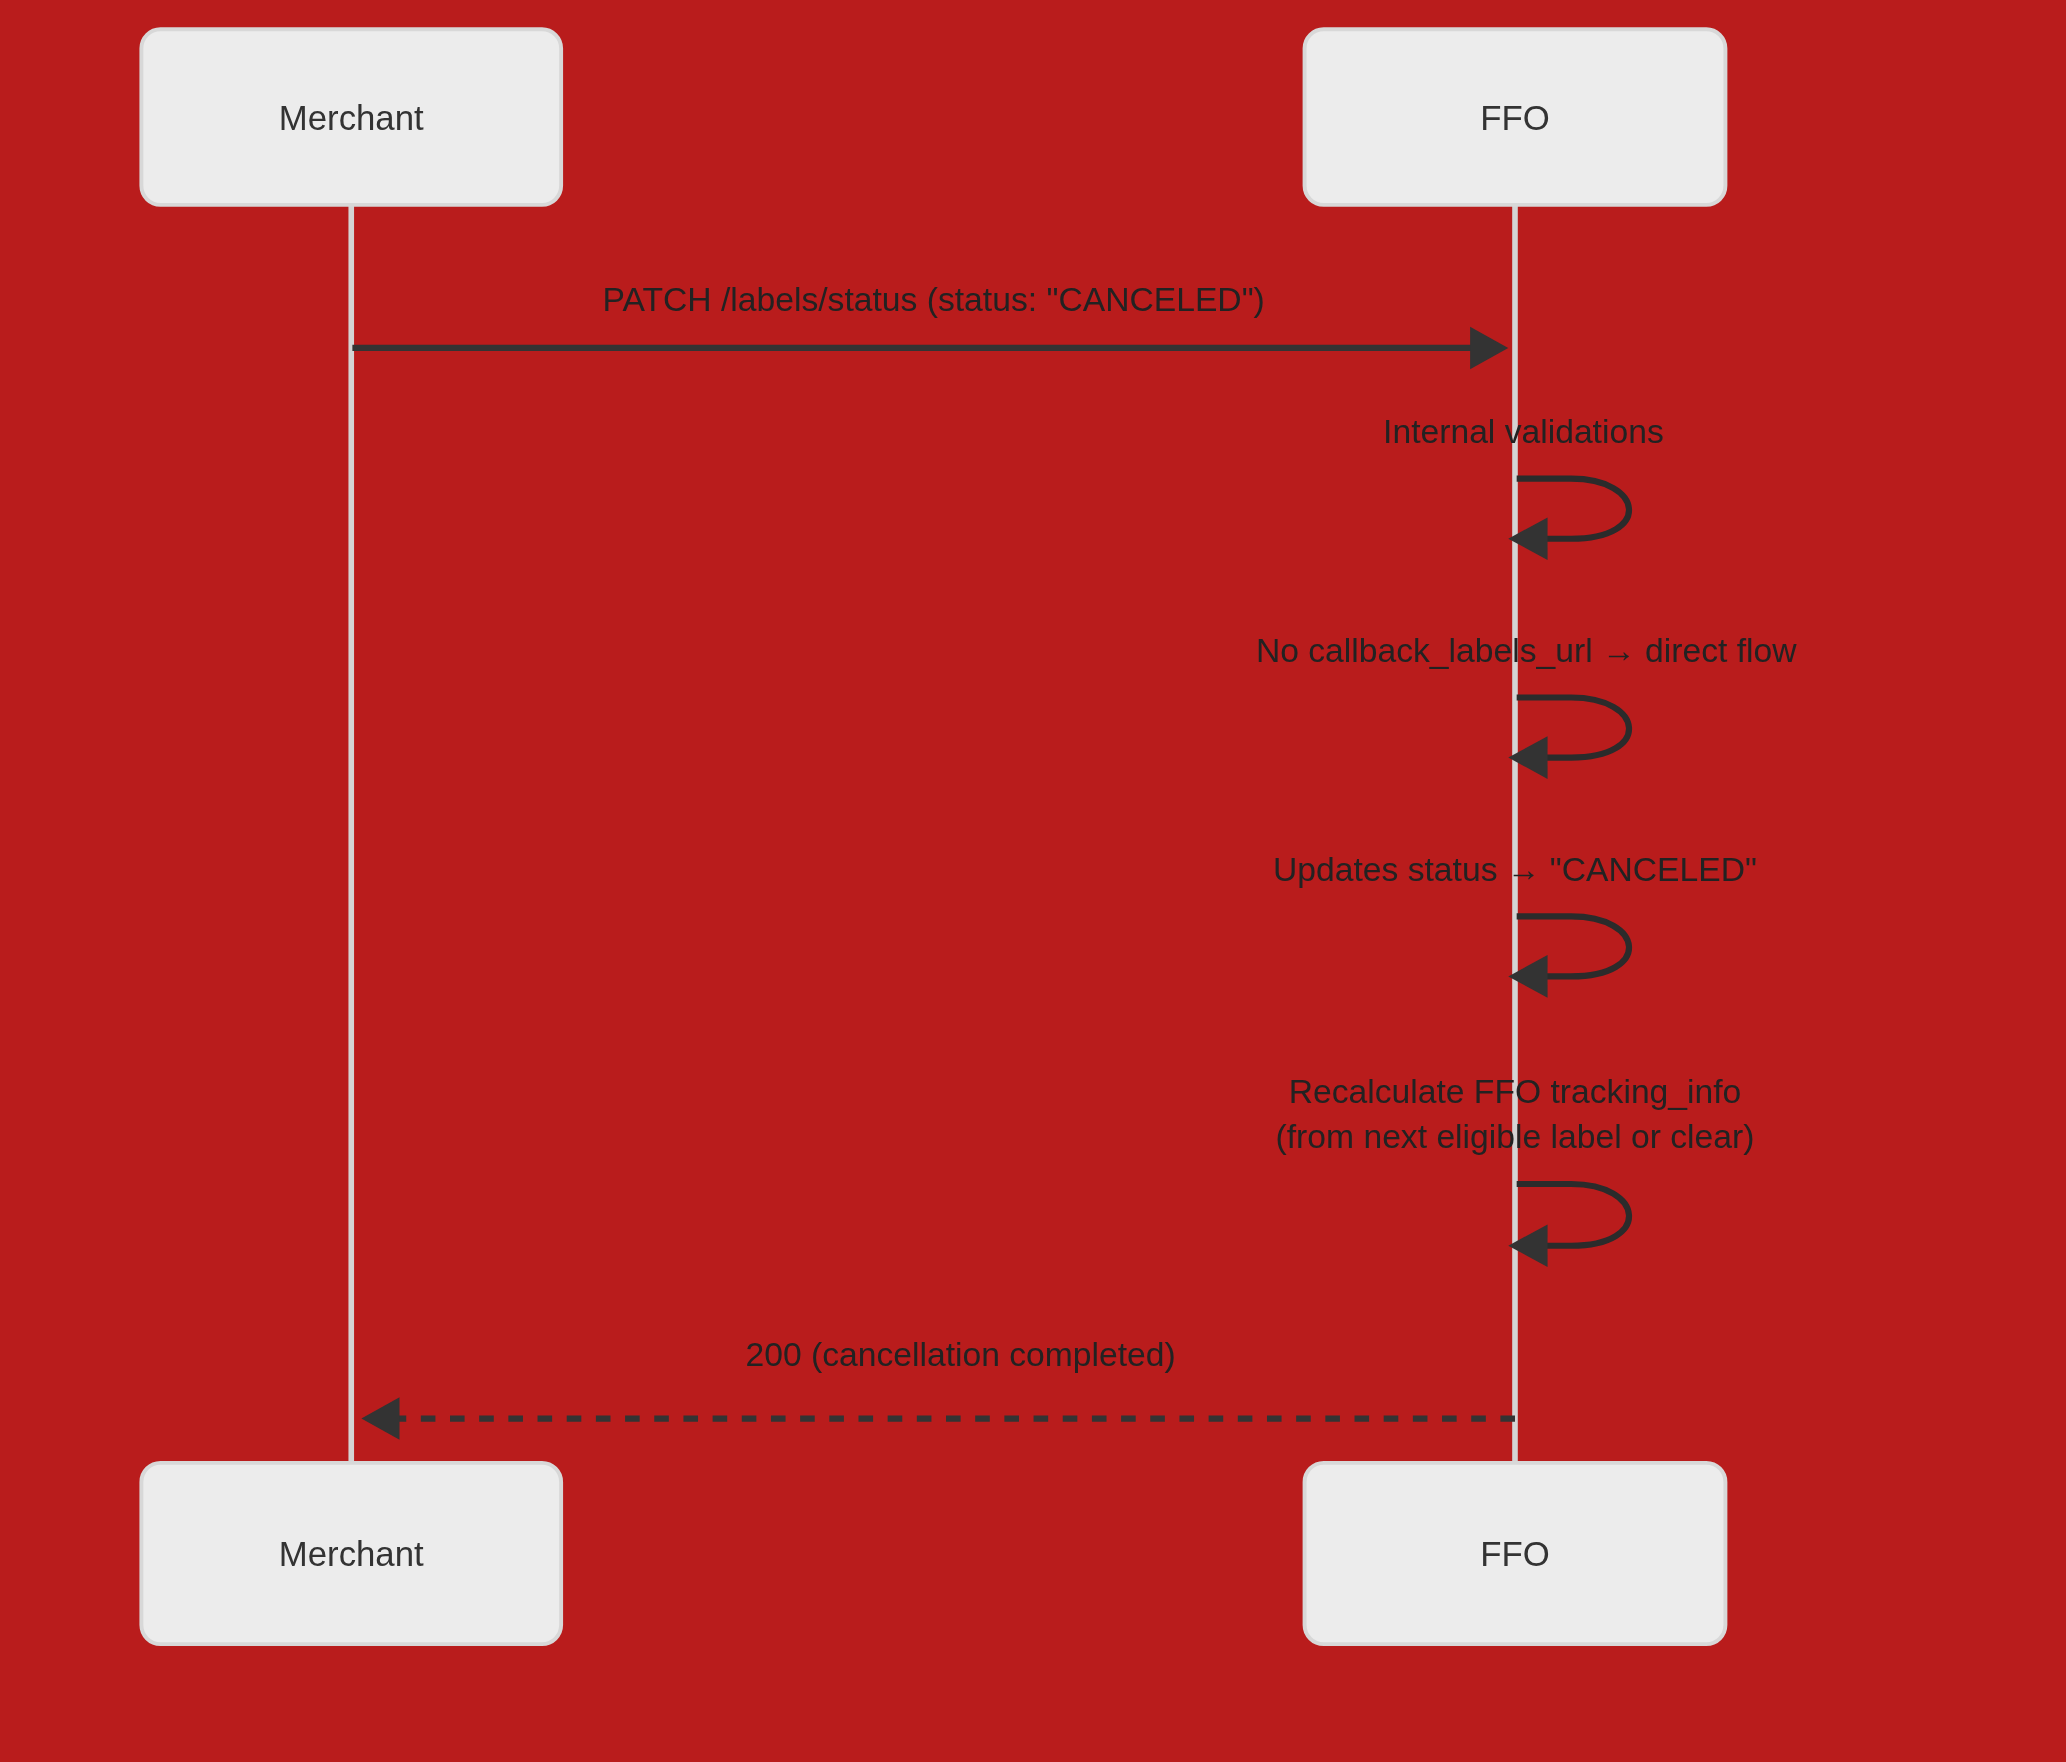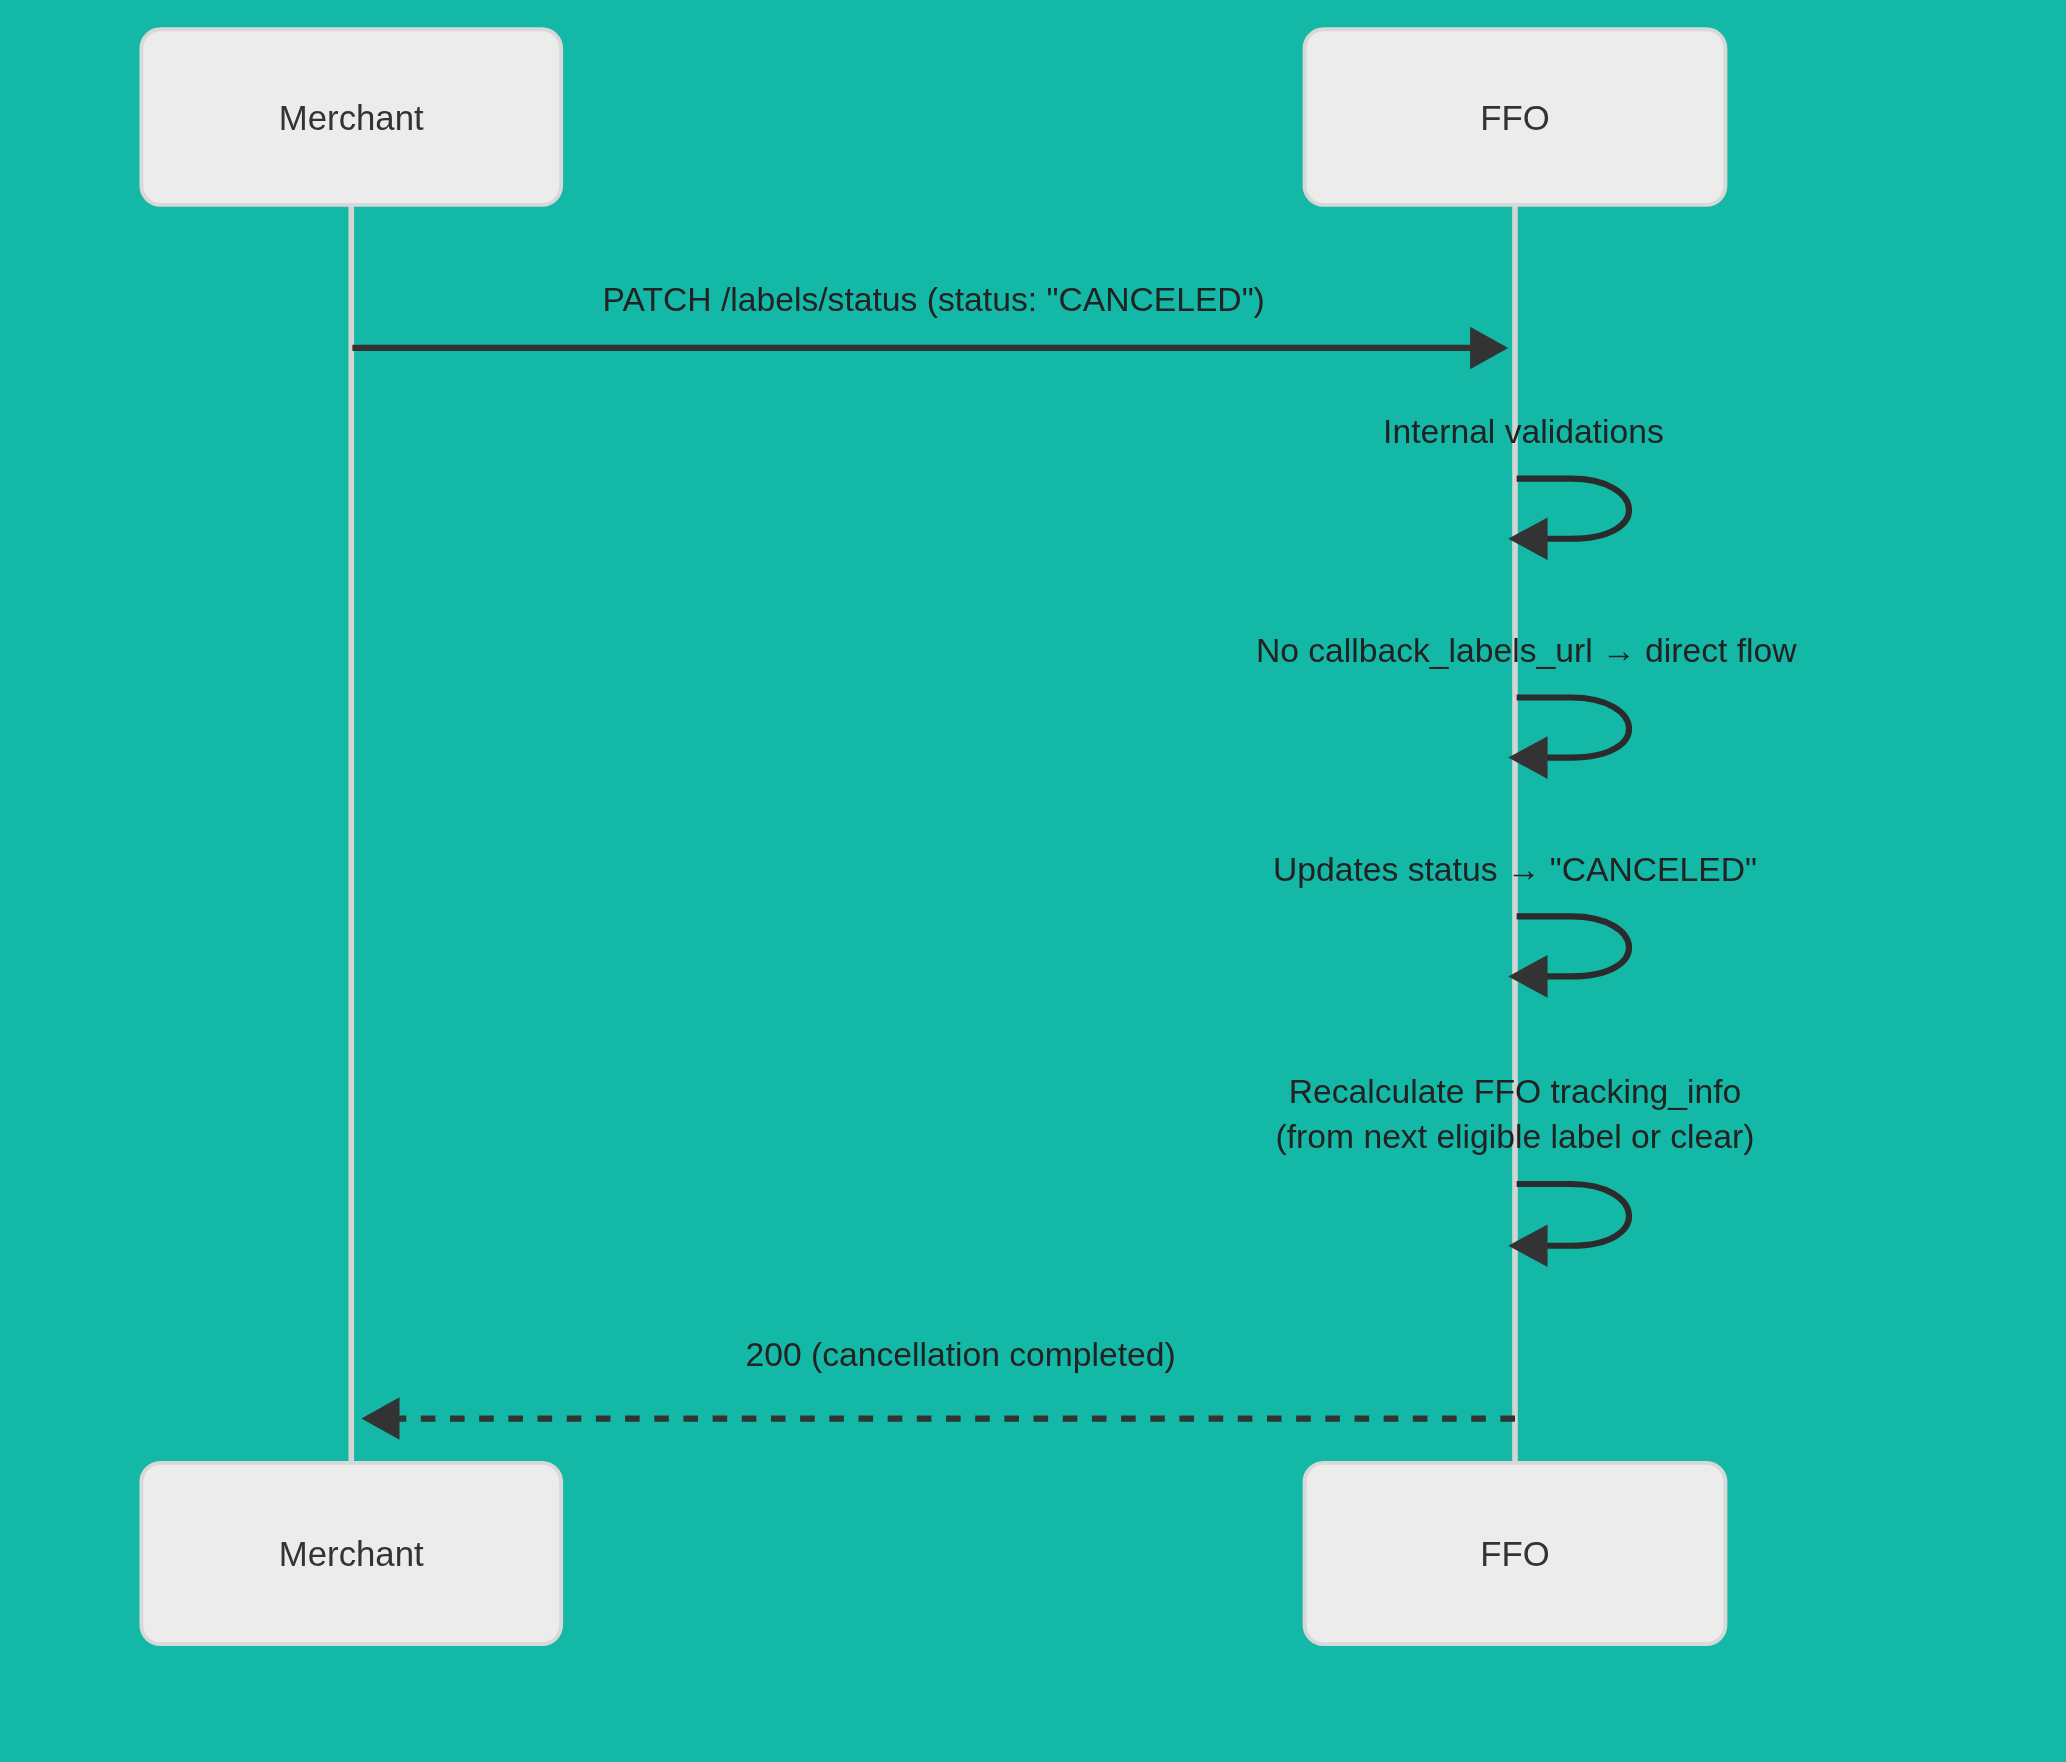--- a/index.html
+++ b/index.html
@@ -7,21 +7,21 @@
     padding: 0;
     background: #ffffff;
   }
   body {
     font-family: "Liberation Sans", sans-serif;
   }
   #diagram-root {
     position: relative;
     width: 2066px;
     height: 1762px;
-    background: #14b8a6;
+    background: #b91c1c;
     overflow: hidden;
   }
   svg#sequence-canvas {
     position: absolute;
     top: 0;
     left: 0;
     width: 2066px;
     height: 1762px;
     display: block;
   }

